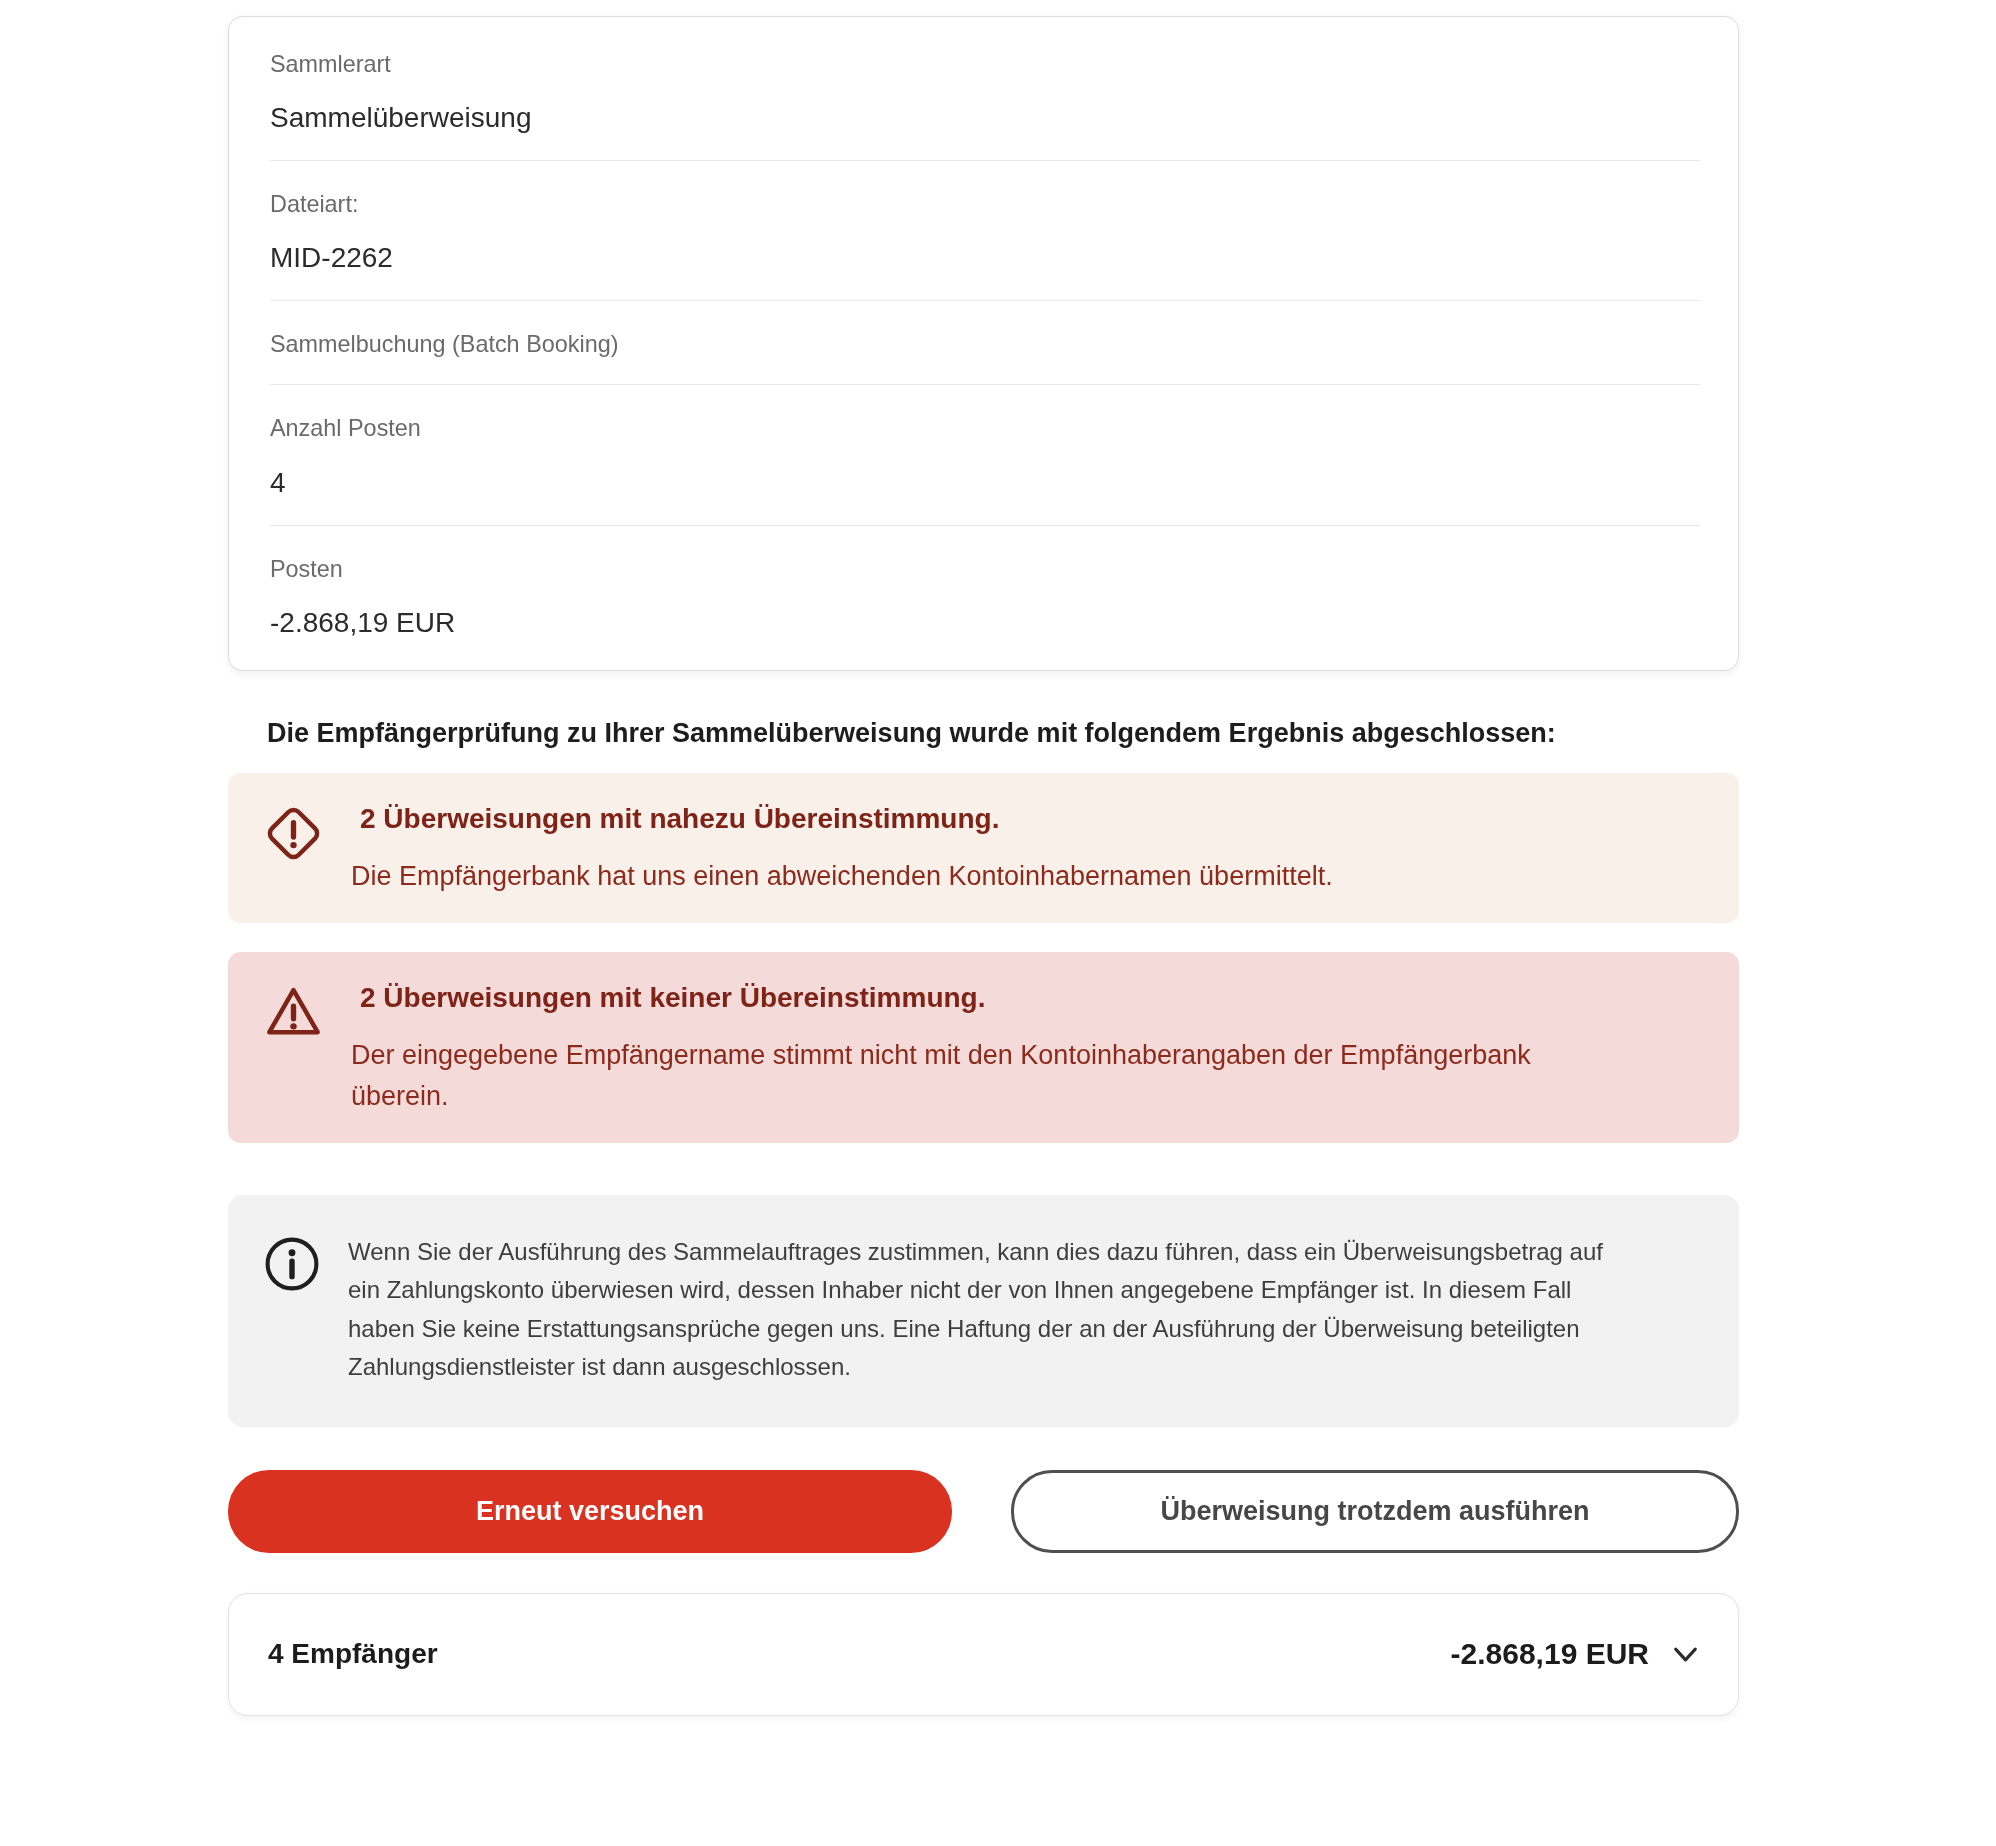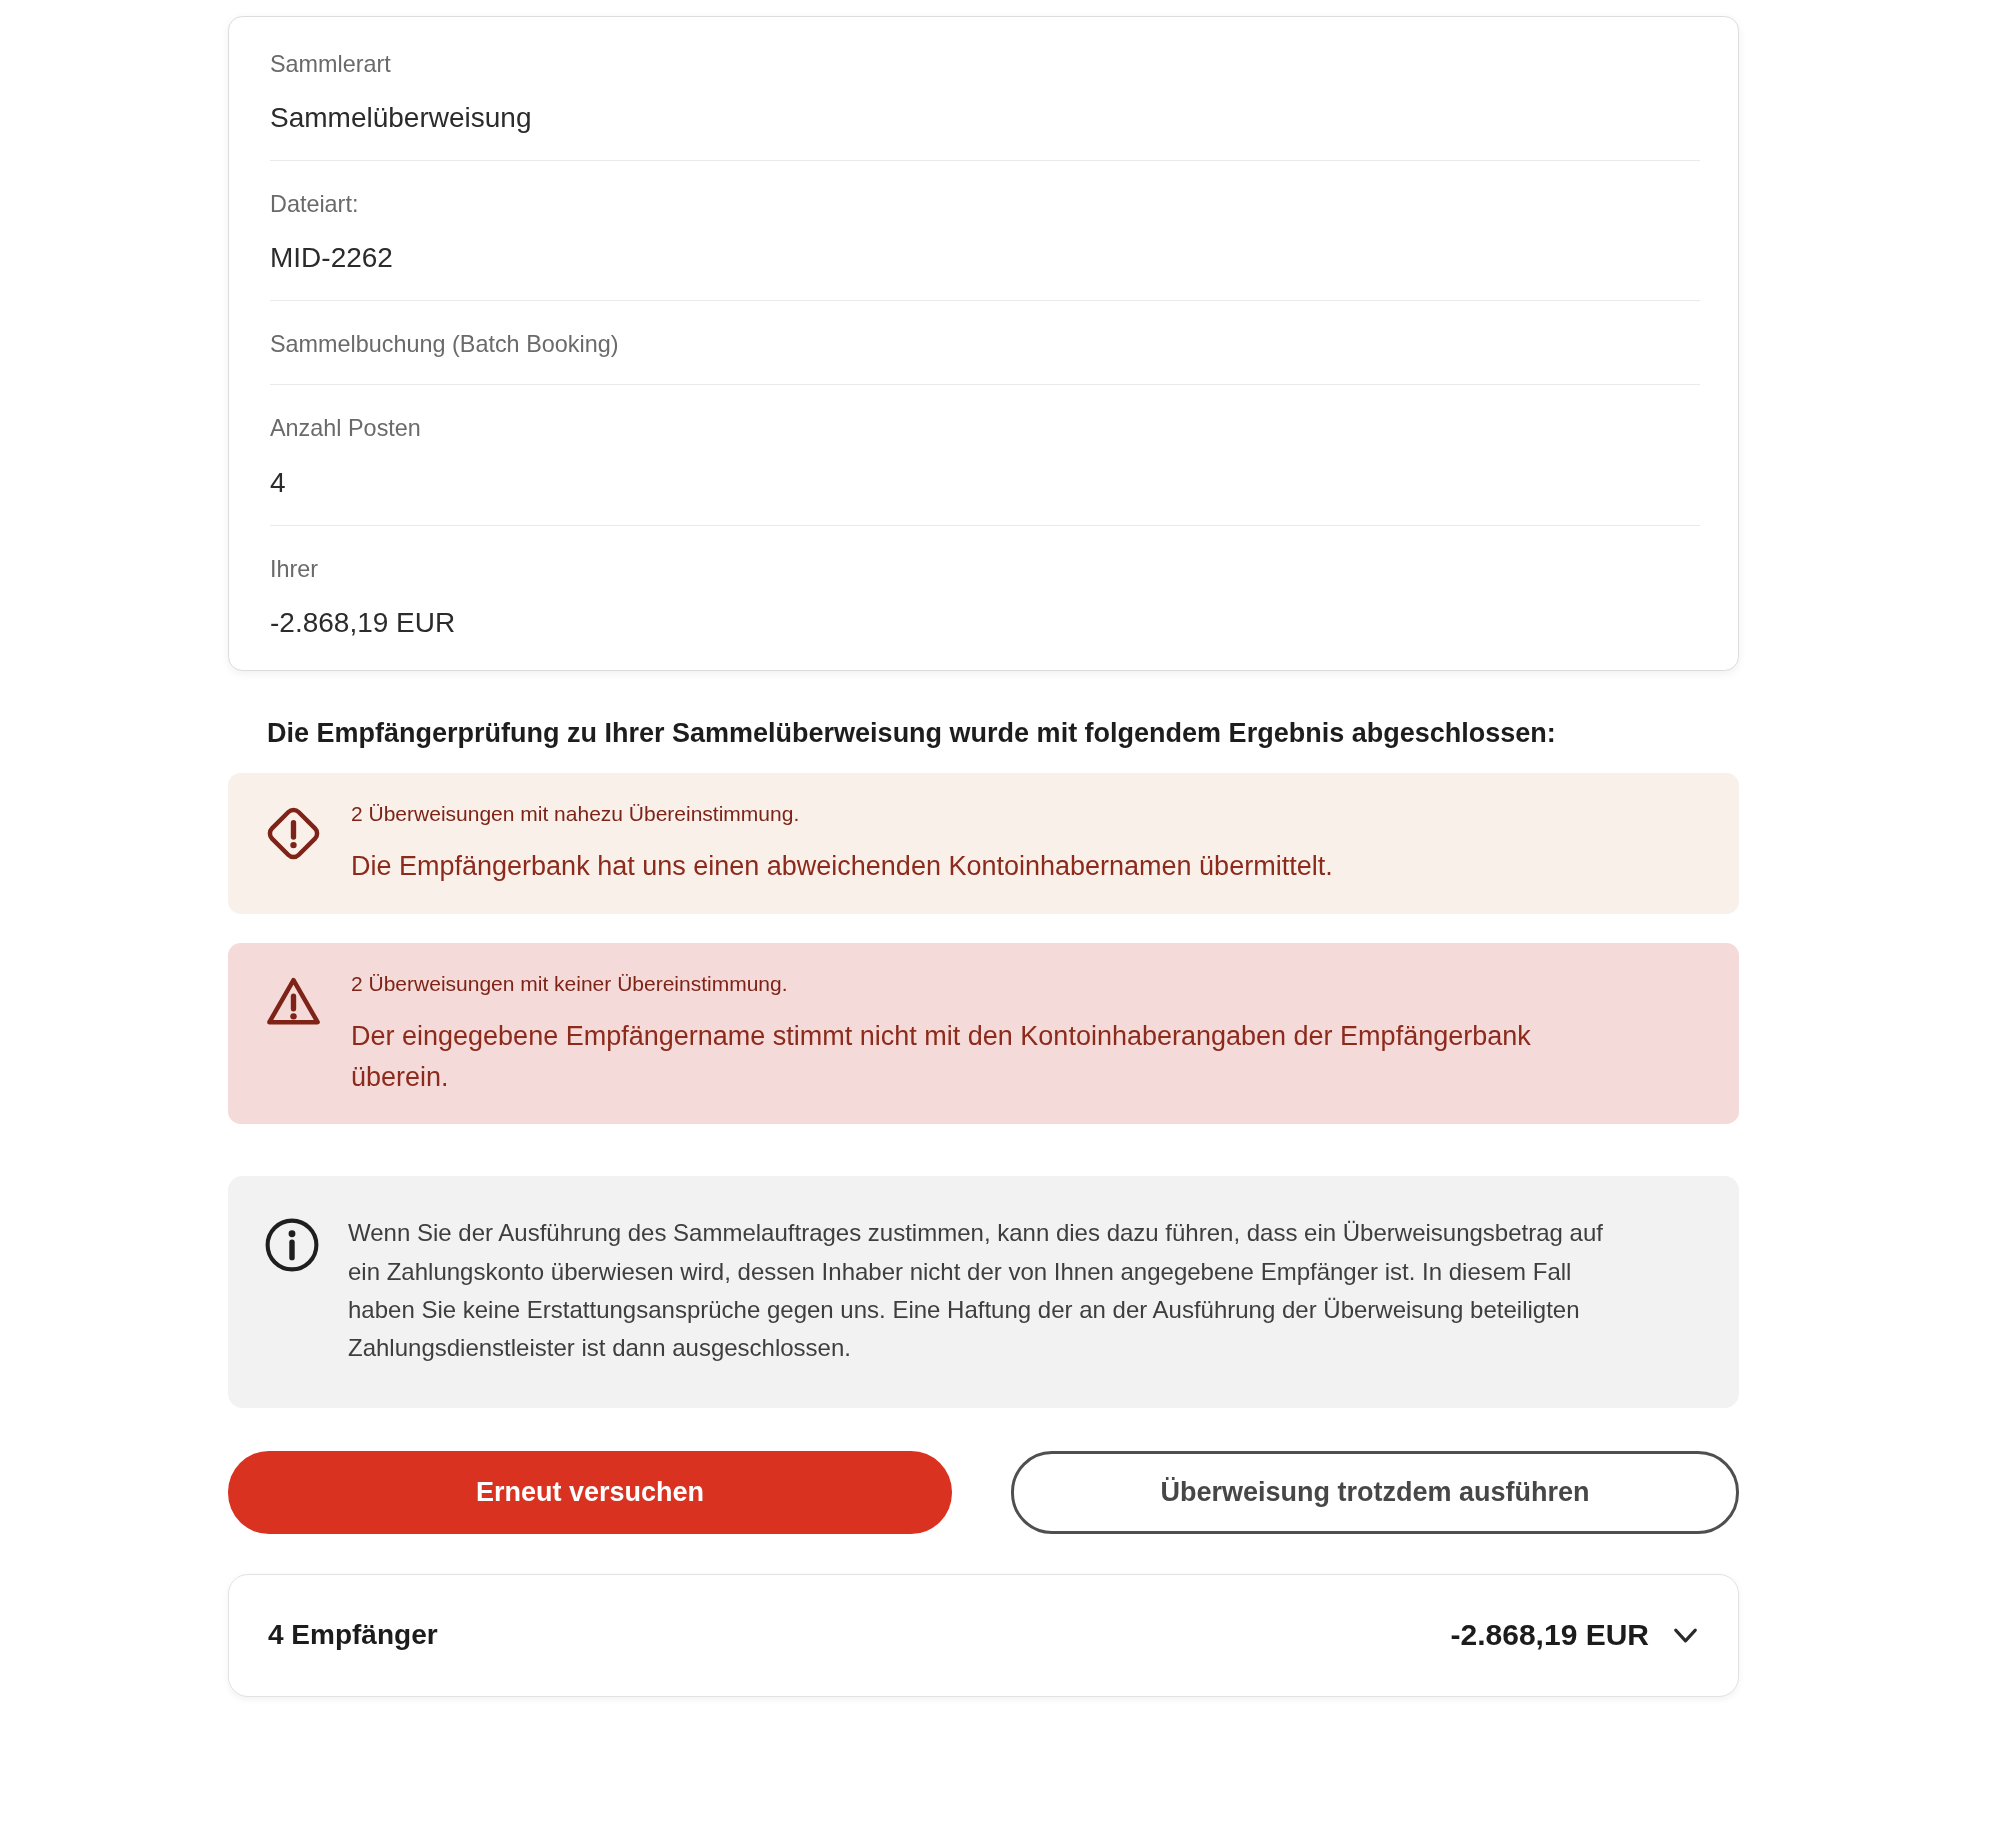--- a/index.html
+++ b/index.html
@@ -36,21 +36,21 @@
 
   
   .alert {
     border-radius: 12.6px;
     display: flex; align-items: flex-start; gap: 28px;
     padding: 27px 36px 27px 36px;
   }
   .alert--warning { background: #faf0ea; margin-top: 21.6px; }
   .alert--error   { background: #f4dad8; margin-top: 29px; }
   .alert-icon { flex: 0 0 auto; margin-top: 3.6px; }
-  .alert-title { font-size: 21px; font-weight: normal; color: #7d2317; line-height: 1.35; }
+  .alert-title { font-size: 28px; font-weight: bold; color: #7d2317; line-height: 1.35; margin-left: 9px; }
   .alert-msg   { font-size: 27px; color: #8c2a1c; line-height: 1.5; margin-top: 18px; max-width: 1278px; }
 
   
   .info-note {
     margin-top: 52px;
     background: #f2f2f2;
     border-radius: 14.4px;
     display: flex; align-items: flex-start; gap: 28px;
     padding: 38px 36px 40px 36px;
   }
@@ -105,21 +105,21 @@
       <div class="field-value">MID-2262</div>
     </div>
     <div class="field-row">
       <div class="field-label">Sammelbuchung (Batch Booking)</div>
     </div>
     <div class="field-row">
       <div class="field-label">Anzahl Posten</div>
       <div class="field-value">4</div>
     </div>
     <div class="field-row">
-      <div class="field-label">Ihrer</div>
+      <div class="field-label">Posten</div>
       <div class="field-value">-2.868,19 EUR</div>
     </div>
   </section>
 
   <p class="result-heading">Die Empfängerprüfung zu Ihrer Sammelüberweisung wurde mit folgendem Ergebnis abgeschlossen:</p>
 
   <aside class="alert alert--warning">
     <svg class="alert-icon" width="59" height="59" viewBox="0 0 66 66" aria-hidden="true">
       <rect x="12" y="12" width="42" height="42" rx="8" fill="none" stroke="#7d2317" stroke-width="5" transform="rotate(45 33 33)"></rect>
       <line x1="33" y1="21" x2="33" y2="37" stroke="#7d2317" stroke-width="6" stroke-linecap="round"></line>

